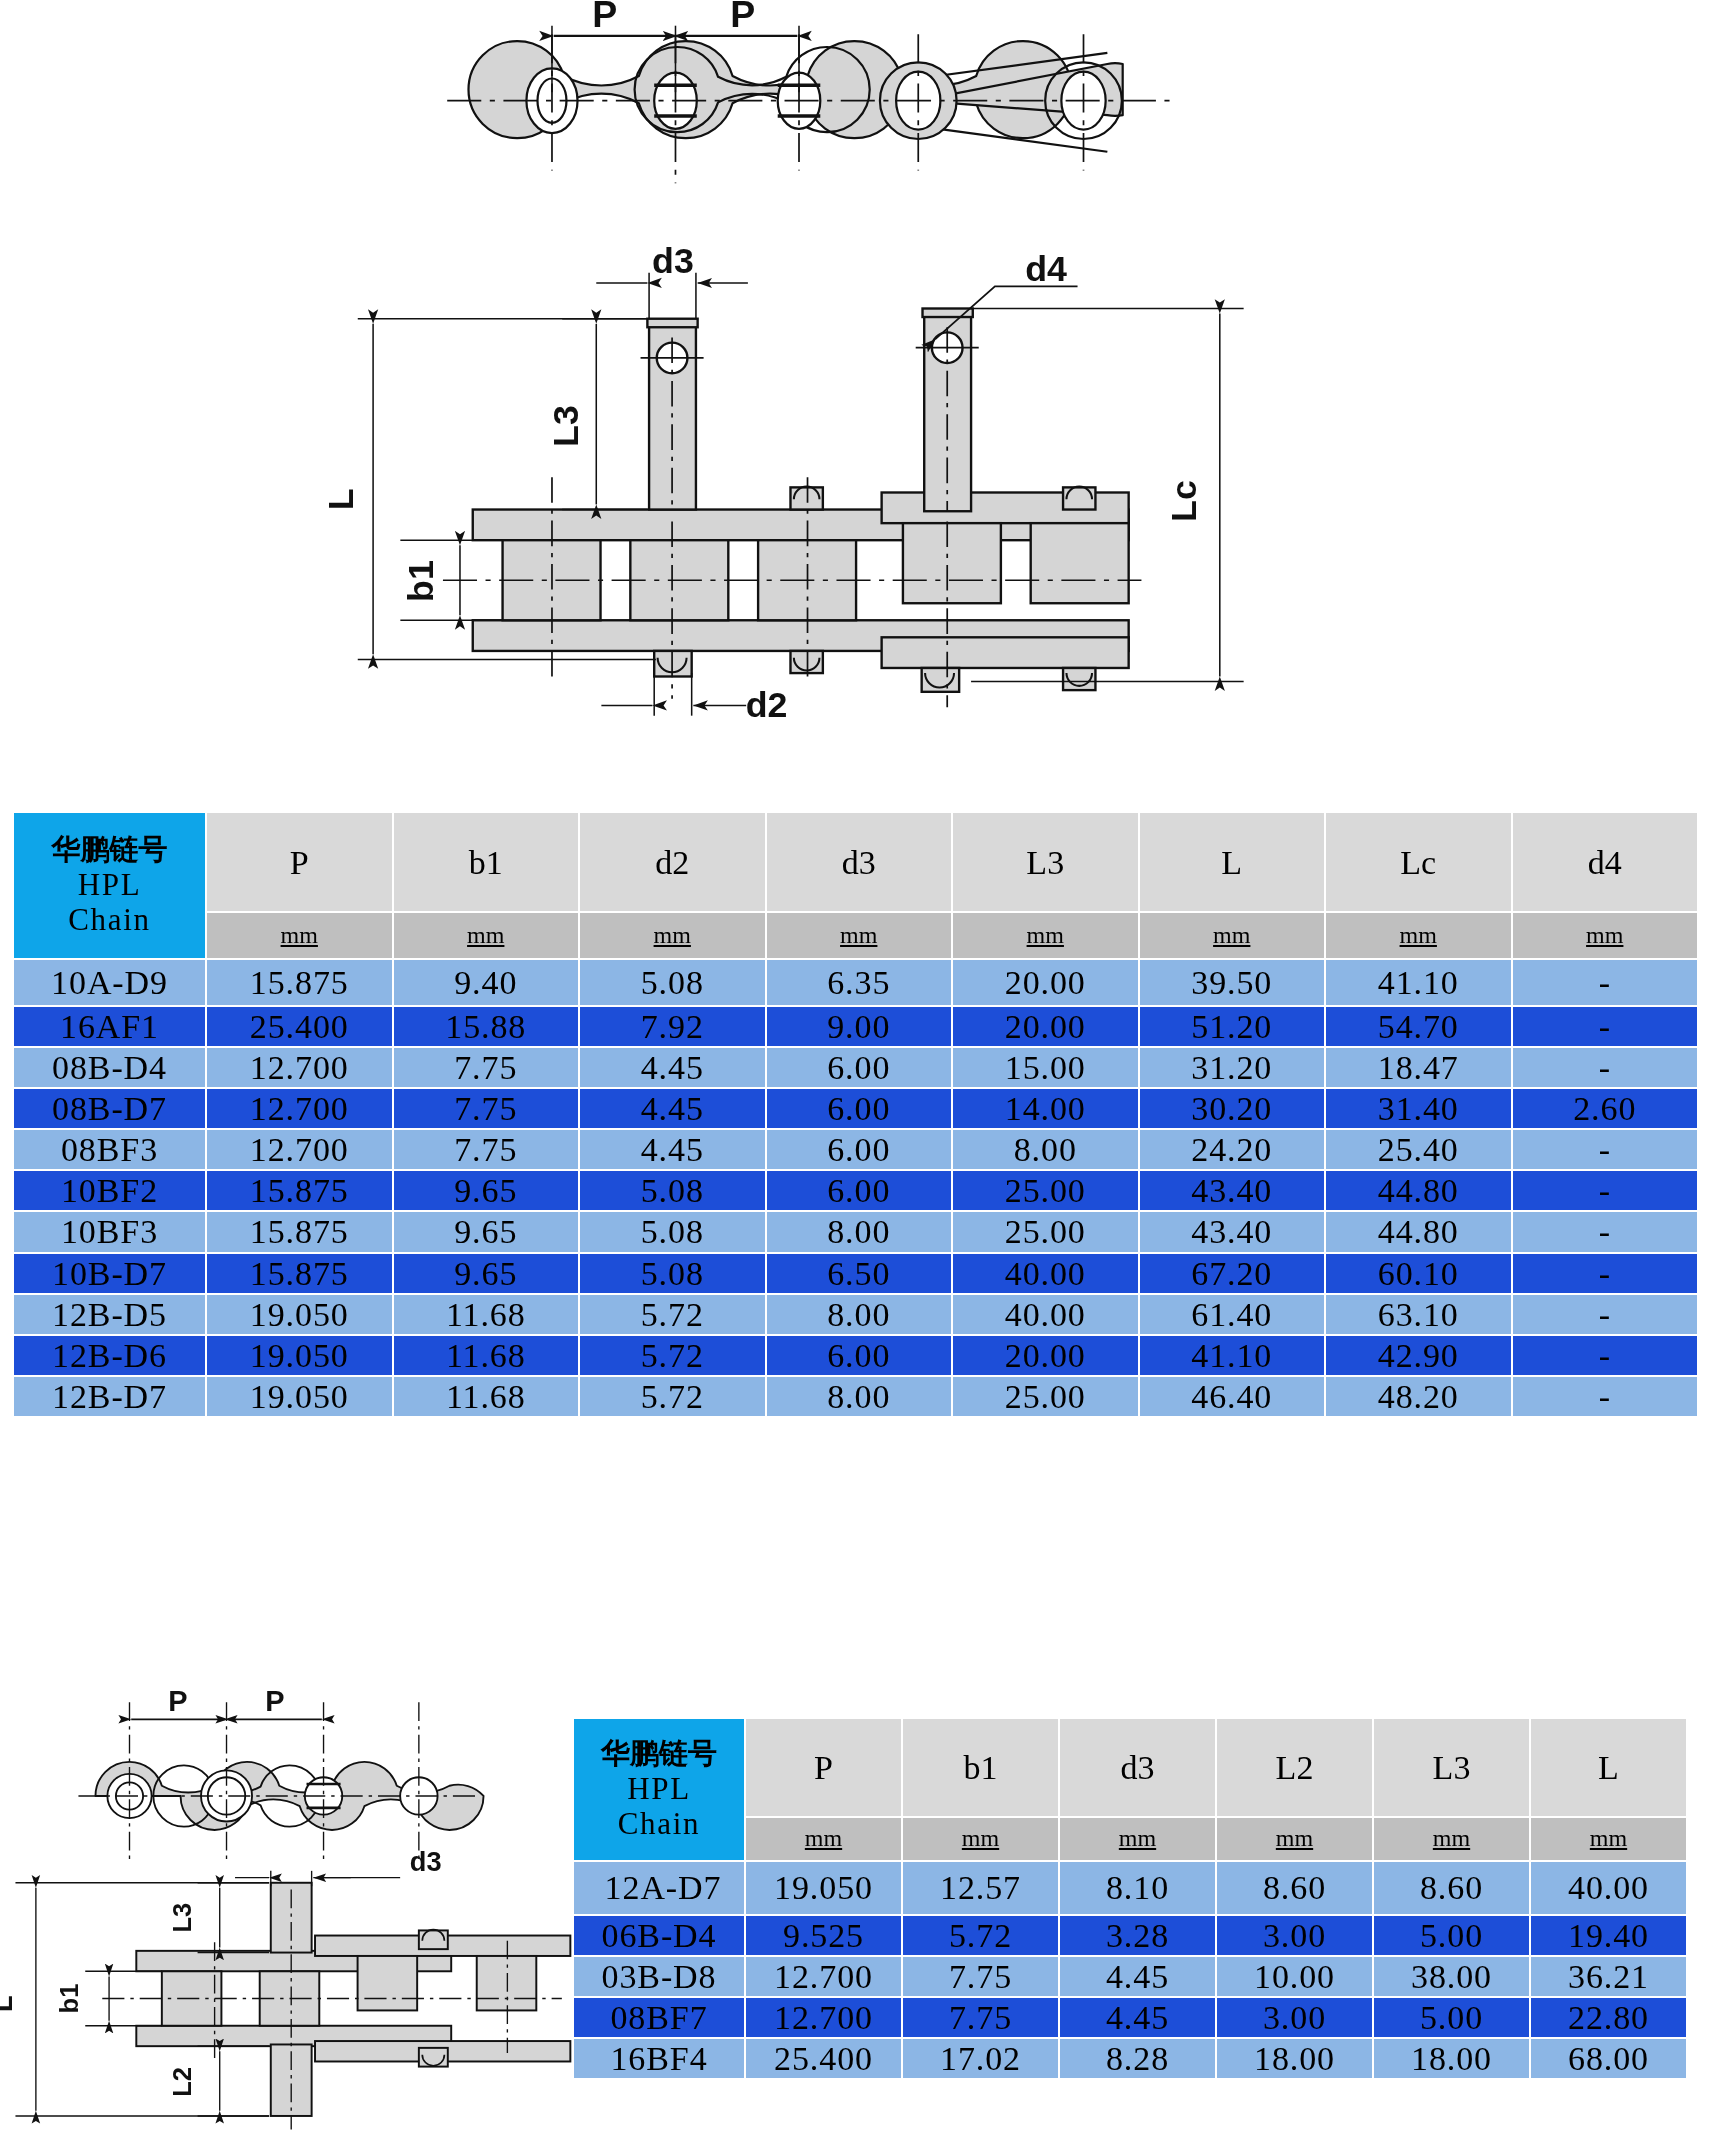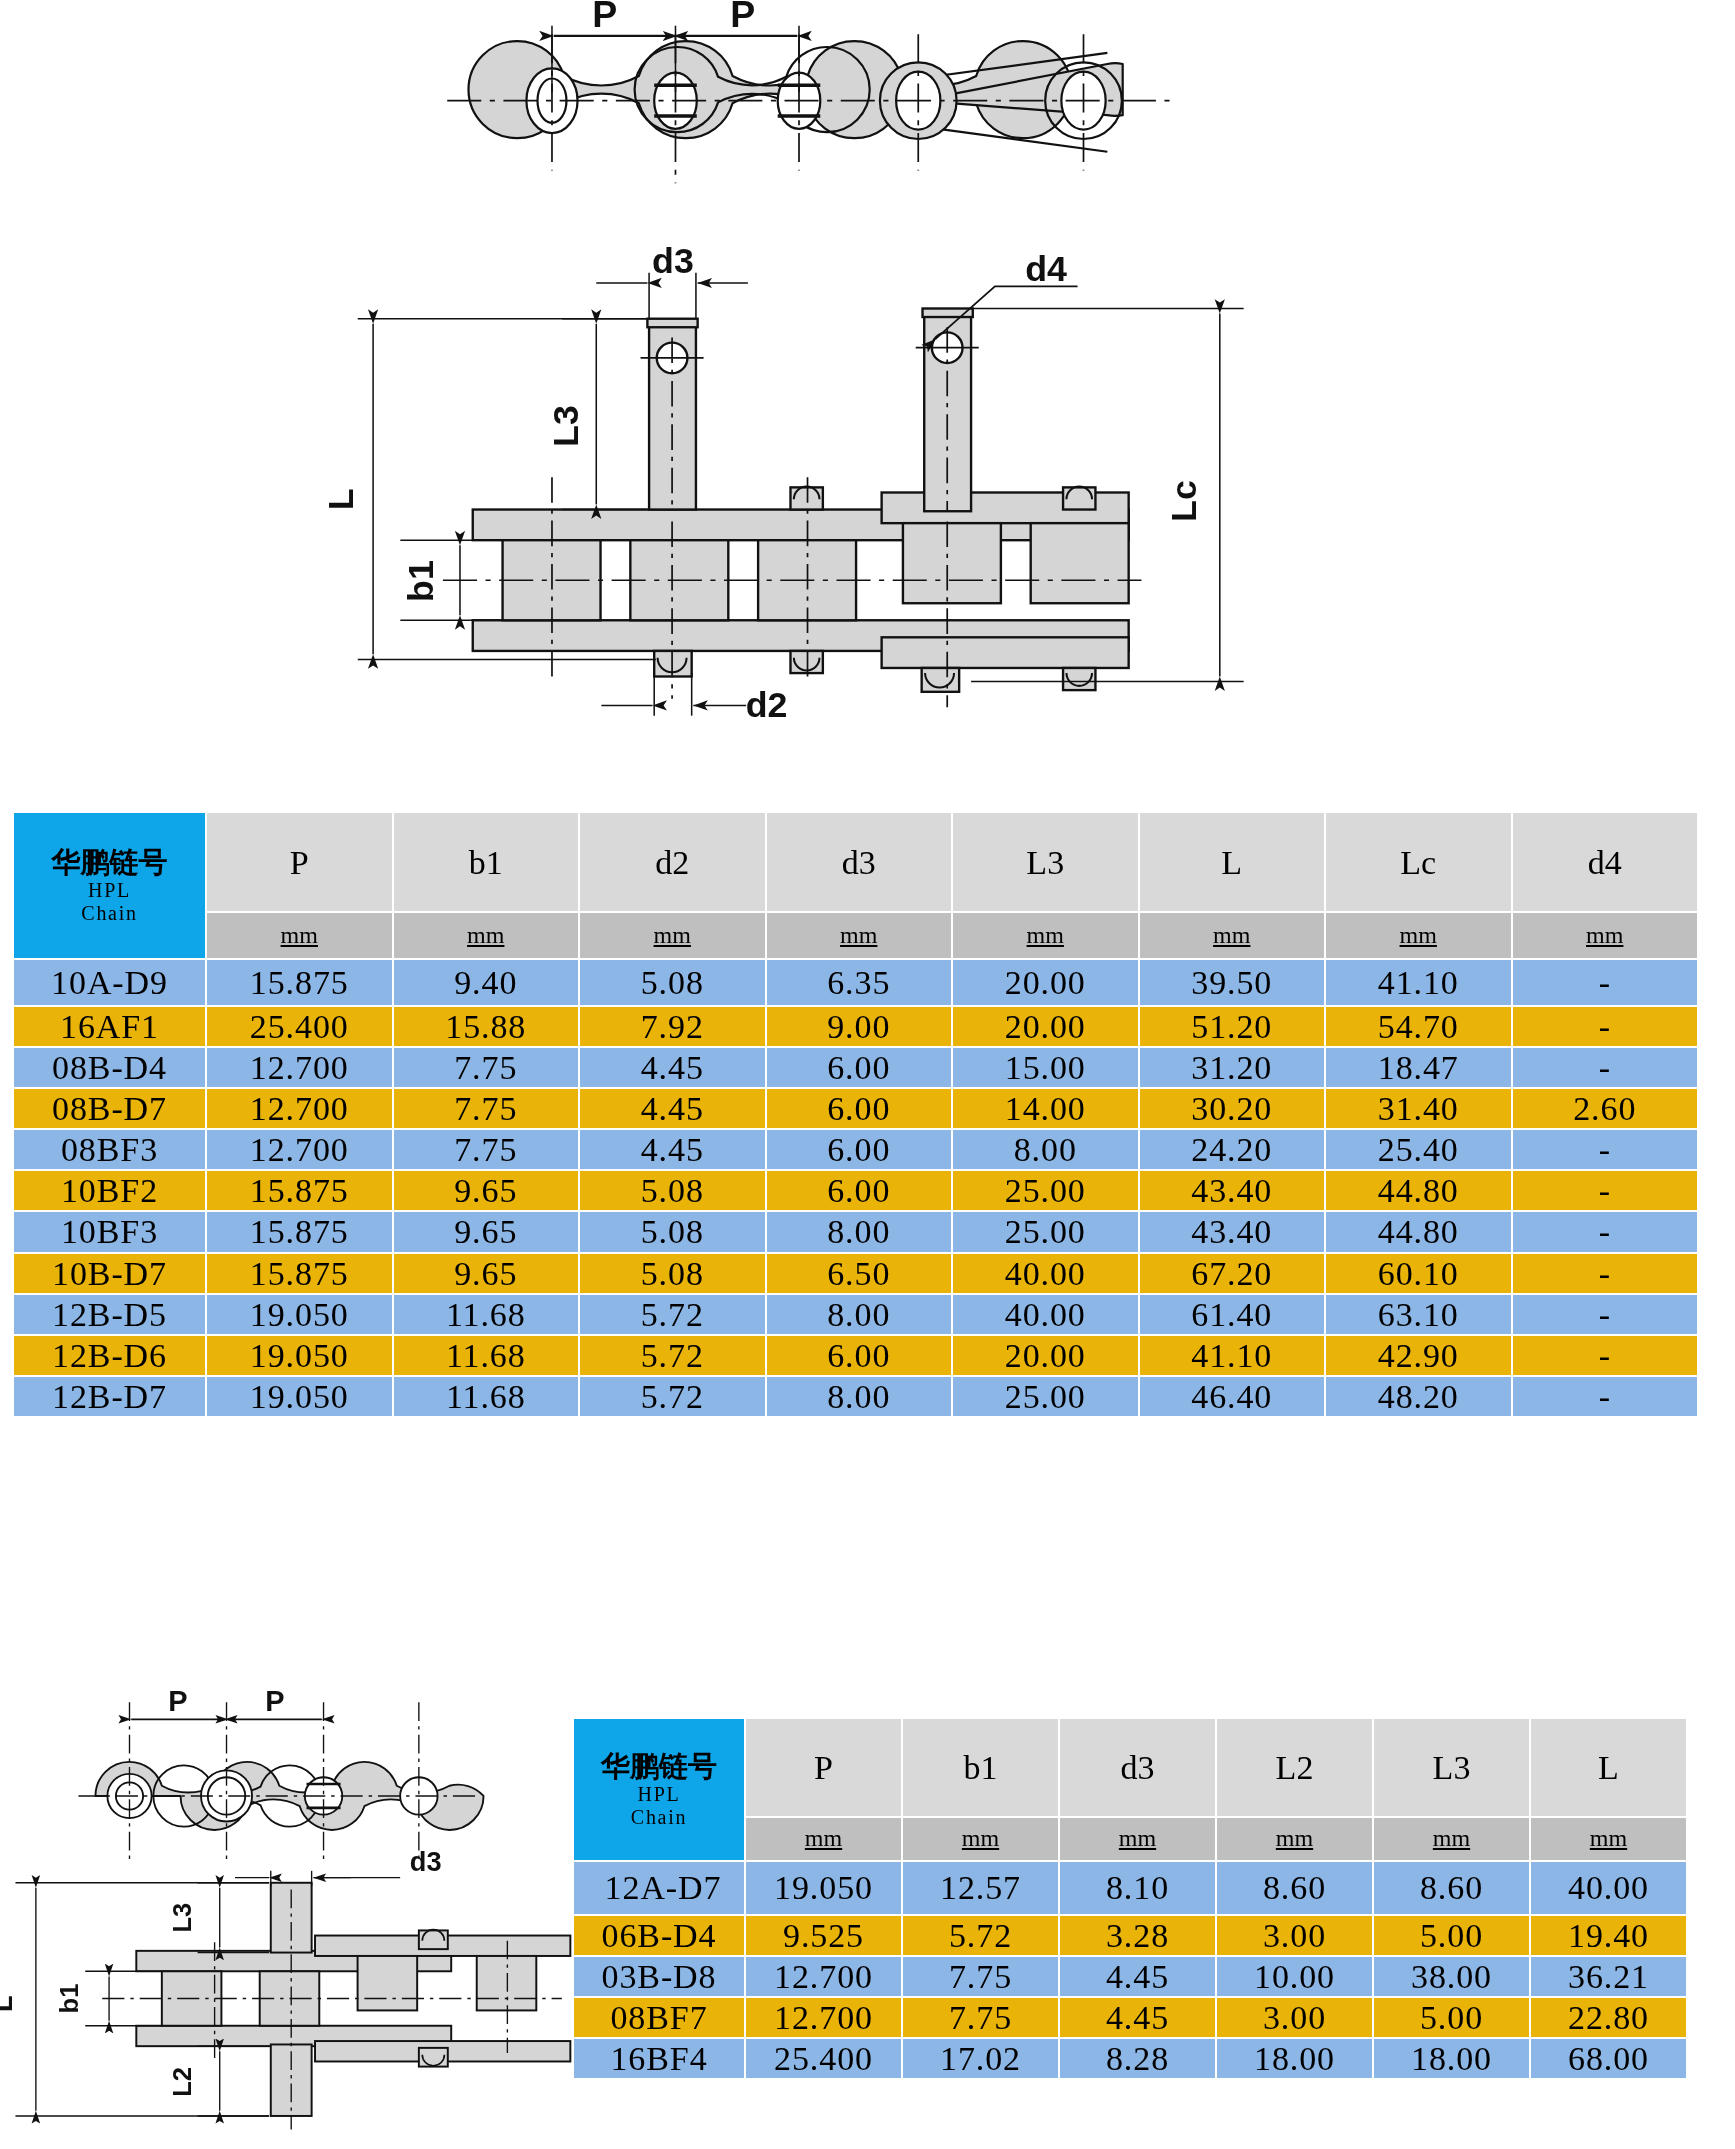--- a/index.html
+++ b/index.html
@@ -28,24 +28,24 @@
     vertical-align:middle;
     font-family:"Liberation Serif", serif;
     color:#000;
     padding:0;
     line-height:1.15;
   }
   .hdr-name{background:#0ea5e9;font-size:31.5px;}
   .hdr-sym{background:#d9d9d9;font-size:34px;}
   .hdr-unit{background:#bfbfbf;font-size:24px;text-decoration:underline;}
   .row-blue td{background:#8cb6e5;}
-  .row-gray td{background:#eab308;text-align:center;}
+  .row-gray td{background:#1d4ed8;text-align:center;}
   .spec-table .cell{font-size:34px;letter-spacing:0.9px;}
   .cn{font-family:"DejaVu Sans", sans-serif;font-size:29px;font-weight:600;}
-  .hdr-name .l2, .hdr-name .l3{font-family:"Liberation Serif", serif;font-size:20px;letter-spacing:1.7px;}
+  .hdr-name .l2, .hdr-name .l3{font-family:"Liberation Serif", serif;font-size:31px;letter-spacing:1.7px;}
 
   
   #table1{position:absolute;left:12px;top:811px;width:1687px;}
   #table1 col.c0{width:191px;}
 
   
   #table2{position:absolute;left:572px;top:1717px;width:1116px;}
   #table2 col.c0{width:170px;}
 
   .drawing-top{position:absolute;left:0;top:0;width:1736px;height:801px;}

